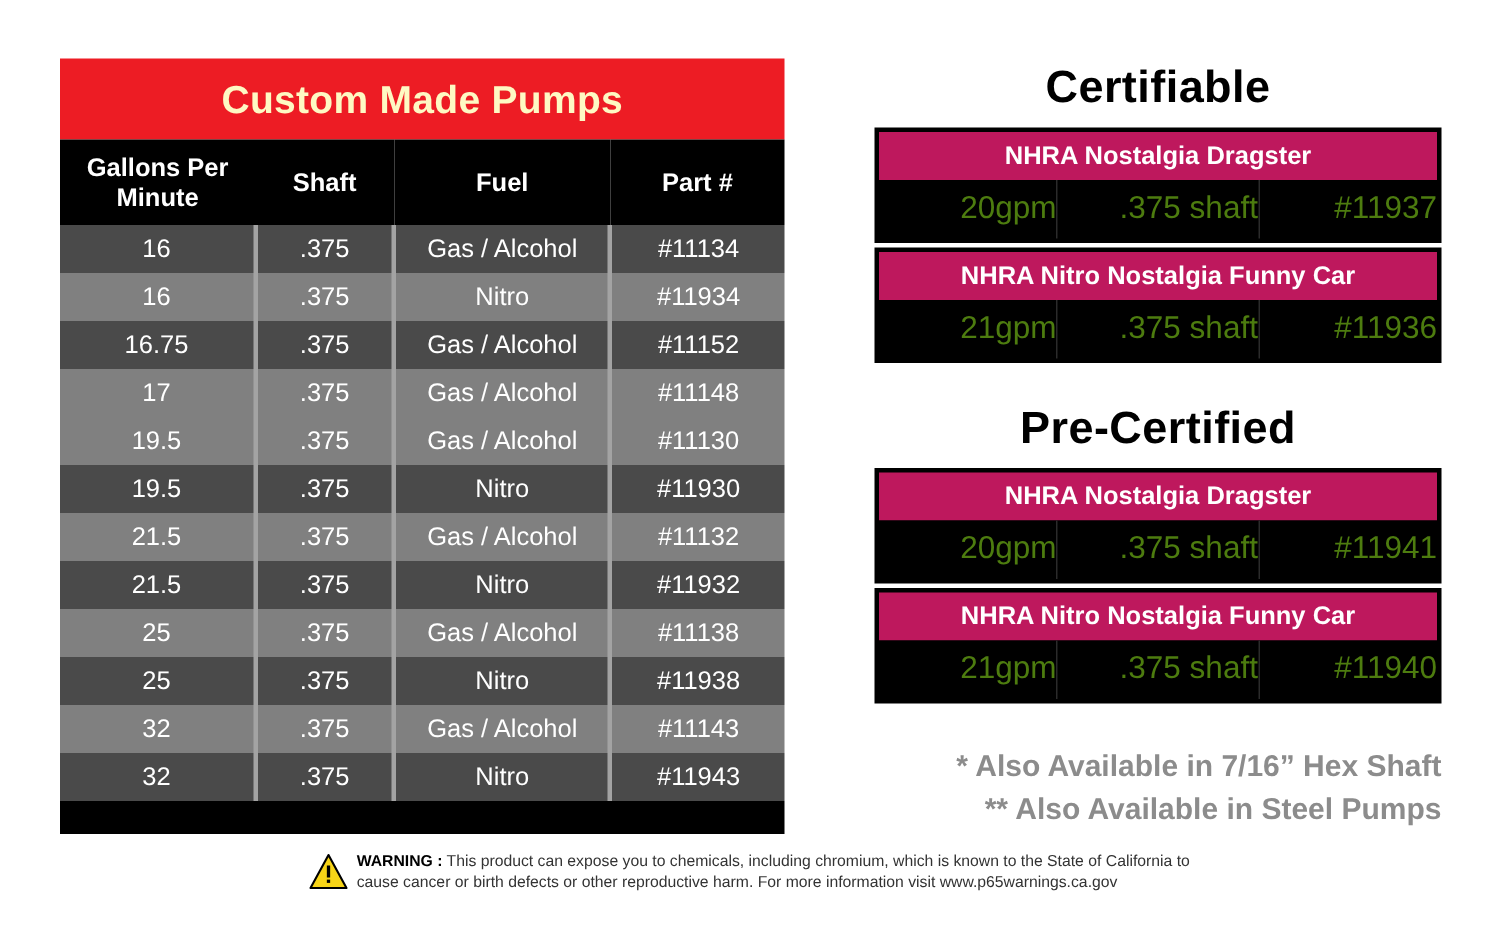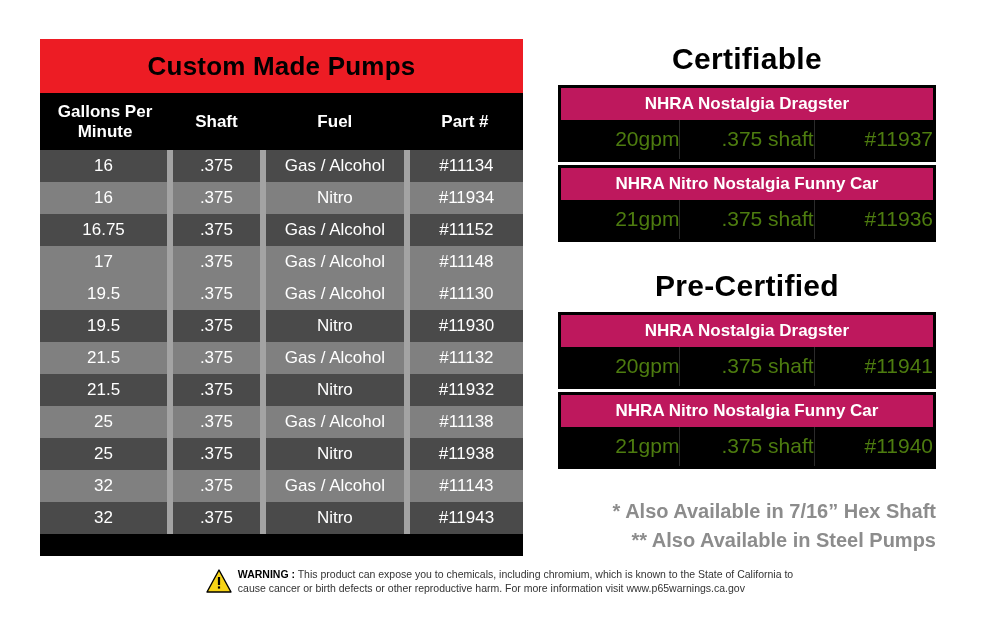--- a/index.html
+++ b/index.html
@@ -18,21 +18,21 @@
 
   
   #left-panel {
     position: absolute;
     left: 40px;
     top: 39px;
     width: 483px;
   }
   .main-title {
     background: #ed1c24;
-    color: #000000;
+    color: #fef9c3;
     font-weight: bold;
     font-size: 26px;
     text-align: center;
     padding: 12px 0 11px 0;
     letter-spacing: 0.2px;
   }
   table.pumps {
     border-collapse: collapse;
     width: 100%;
     table-layout: fixed;
@@ -44,38 +44,38 @@
     font-size: 17px;
     padding: 9px 2px;
     text-align: center;
     line-height: 1.15;
   }
   table.pumps td {
     text-align: center;
     font-size: 17px;
     color: #ffffff;
     padding: 6px 2px;
-    border-right: 6px solid #a3a3a3;
+    border-right: 3px solid #a3a3a3;
   }
   table.pumps td:last-child { border-right: none; }
   tr.row-dark td { background: #4a4a4a; }
   tr.row-light td { background: #808080; }
   .col-gpm { width: 27%; }
   .col-shaft { width: 19%; }
   .col-fuel { width: 30%; }
   .col-part { width: 24%; }
   .table-foot {
     background: #000000;
     height: 22px;
   }
 
   
   #right-panel {
     position: absolute;
-    left: 558px;
+    left: 583px;
     top: 42px;
     width: 378px;
   }
   .section-heading {
     text-align: center;
     font-size: 30px;
     font-weight: bold;
     color: #000;
     margin: 0 0 9px 0;
     letter-spacing: 0.3px;

